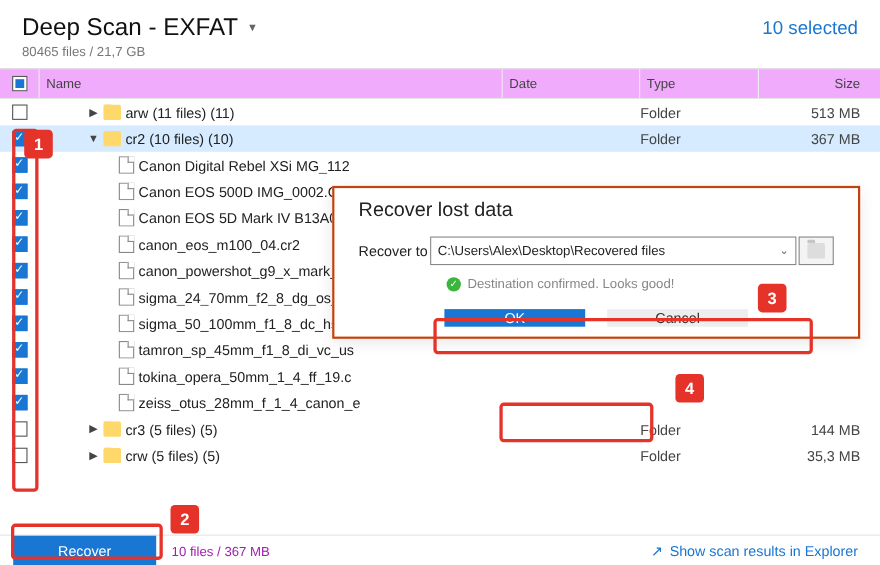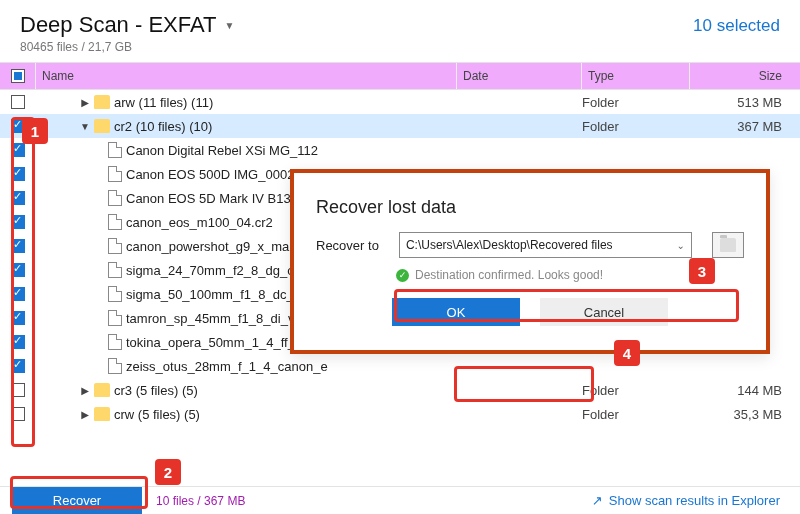--- a/index.html
+++ b/index.html
@@ -38,31 +38,31 @@
 .file-ico::after { content: ""; position: absolute; top: -1px; right: -1px; width: 5px; height: 5px; background: #fff; border-left: 1px solid #888; border-bottom: 1px solid #888; }
 .indent1 { width: 40px; display: inline-block; }
 .indent2 { width: 68px; display: inline-block; }
 .footer { position: absolute; left: 0; right: 0; bottom: 0; height: 28px; border-top: 1px solid #e3e3e3; display: flex; align-items: center; padding: 0 20px 0 12px; background: #fff; justify-content: space-between; }
 .foot-left { display: flex; align-items: center; gap: 14px; }
 .recover-btn { background: #1976D2; color: #fff; border: none; height: 28px; width: 130px; font-size: 13px; cursor: pointer; }
 .footinfo { font-size: 12px; color: #a21caf; }
 .show-explorer { color: #1976D2; font-size: 13px; display: flex; align-items: center; gap: 6px; cursor: pointer; }
 
 
-.dialog { position: absolute; left: 290px; top: 169px; width: 480px; background: #fff; border: 4px solid #c2410c; box-shadow: 0 4px 14px rgba(0,0,0,0.1); padding: 24px 22px; }
+.dialog { position: absolute; left: 302px; top: 169px; width: 480px; background: #fff; border: 2px solid #c2410c; box-shadow: 0 4px 14px rgba(0,0,0,0.1); padding: 9px 22px; }
 .dlg-title { font-size: 18px; color: #222; margin-bottom: 14px; }
 .dlg-msg { font-size: 13px; color: #333; line-height: 1.5; margin-bottom: 18px; }
-.dlg-row { display: flex; align-items: center; gap: 20px; margin-bottom: 10px; }
+.dlg-row { display: flex; align-items: center; gap: 2px; margin-bottom: 10px; }
 .dlg-row label { font-size: 13px; white-space: nowrap; }
 .path-input { flex: 1; height: 26px; border: 1px solid #888; padding: 0 6px; font-size: 12px; display: flex; align-items: center; justify-content: space-between; background: #fff; }
 .browse-btn { width: 32px; height: 26px; border: 1px solid #888; background: #f4f4f4; display: flex; align-items: center; justify-content: center; cursor: pointer; }
 .confirm { display: flex; align-items: center; gap: 6px; margin-left: 80px; margin-bottom: 16px; font-size: 12px; color: #888; }
 .confirm .ok-ico { width: 13px; height: 13px; border-radius: 50%; background: #3CB53C; color: #fff; font-size: 9px; display: flex; align-items: center; justify-content: center; }
 .dlg-btns { display: flex; justify-content: center; gap: 20px; }
-.dlg-btn { width: 128px; height: 28px; border: none; font-size: 13px; cursor: pointer; }
+.dlg-btn { width: 128px; height: 16px; border: none; font-size: 13px; cursor: pointer; }
 .dlg-btn.ok { background: #1976D2; color: #fff; }
 .dlg-btn.cancel { background: #eee; color: #333; }
 
 
 .badge { position: absolute; width: 26px; height: 26px; background: #E6332A; color: #fff; font-size: 15px; font-weight: bold; border-radius: 4px; display: flex; align-items: center; justify-content: center; z-index: 50; }
 .hl { position: absolute; border: 3px solid #E6332A; border-radius: 4px; pointer-events: none; z-index: 40; }
 .chev { font-size: 10px; color: #666; }
 </style>
 </head>
 <body>

